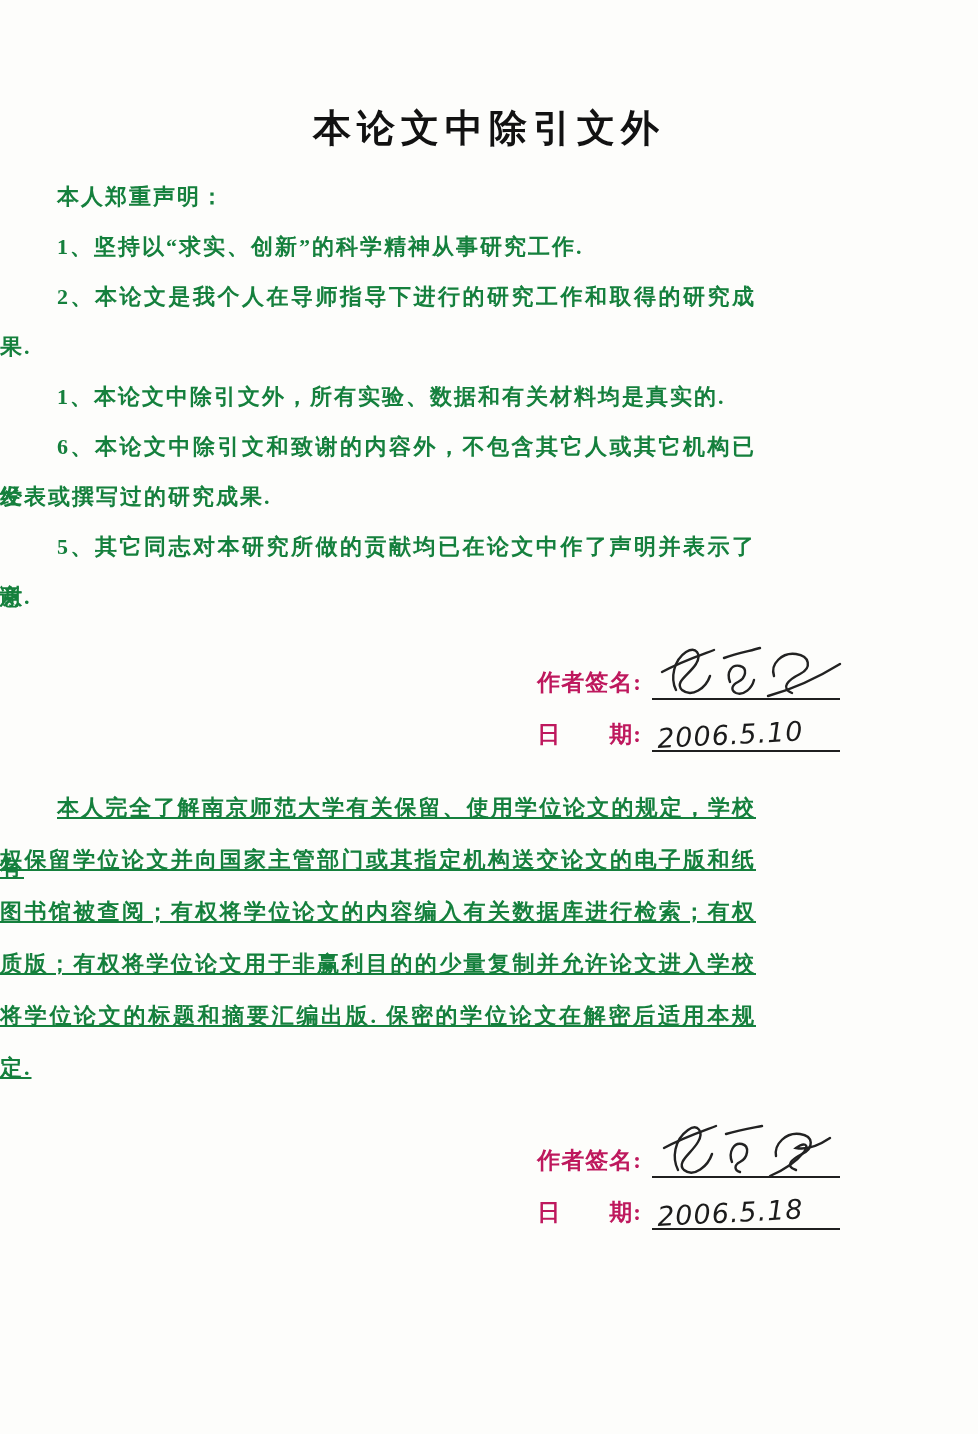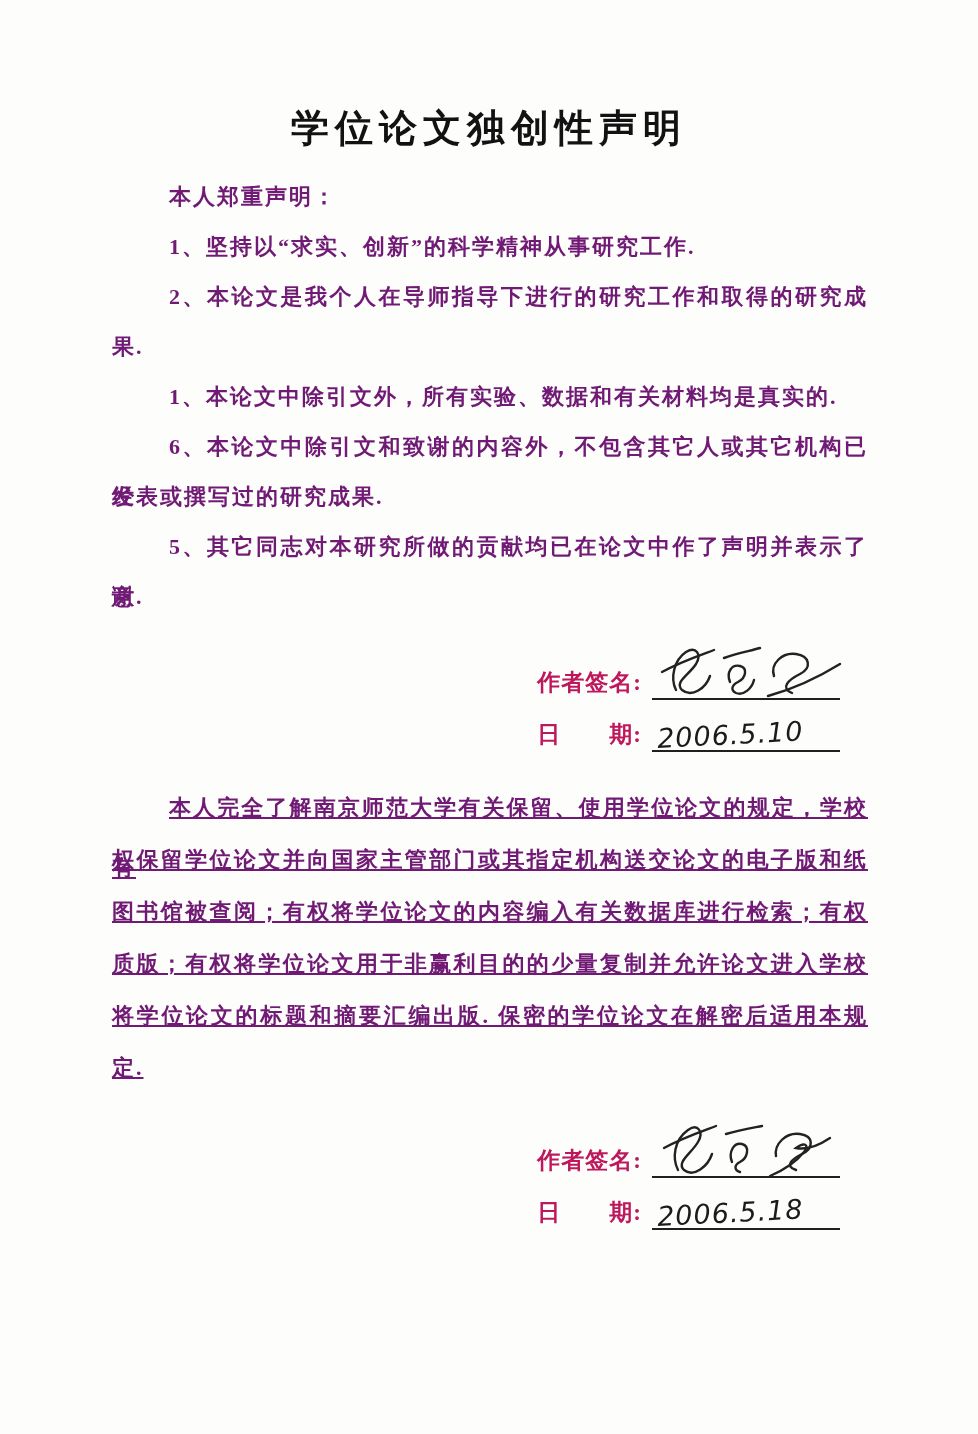--- a/index.html
+++ b/index.html
@@ -22,26 +22,25 @@
     font-size: 38px;
     line-height: 48px;
     letter-spacing: 6px;
     color: #121212;
   }
   .doc-title.first  { margin-top: 104px; }
   .doc-title.second { margin-top: 30px; font-size: 37px; letter-spacing: 3px; }
 
   .body-lines {
     width: 756px;
-    margin-left: 112px;
     font-family: "Liberation Serif", "DejaVu Serif", serif;
     font-weight: 600;
     font-size: 22px;
     letter-spacing: 2px;
-    color: #701a75;
+    color: #15803d;
   }
   .sec1 { margin-top: 20px; }
   .sec1 .line { height: 50px; line-height: 50px; }
   .sec2 { margin-top: 26px; }
   .sec2 .line { height: 52px; line-height: 60px; text-decoration: underline; }
 
   .line { white-space: nowrap; overflow: visible; }
   .line.indent { text-indent: 57px; }
   .line.full {
     white-space: normal;
@@ -94,21 +93,21 @@
     transform: rotate(-3deg);
     transform-origin: left bottom;
     color: #1b1b1b;
   }
 </style>
 </head>
 <body>
 
 <div class="page">
 
-  <div class="doc-title first">学位论文独创性声明</div>
+  <div class="doc-title first">本论文中除引文外</div>
 
   <div class="body-lines sec1">
     <div class="line indent">本人郑重声明：</div>
     <div class="line indent">1、坚持以“求实、创新”的科学精神从事研究工作.</div>
     <div class="line indent full">2、本论文是我个人在导师指导下进行的研究工作和取得的研究成</div>
     <div class="line">果.</div>
     <div class="line indent">1、本论文中除引文外，所有实验、数据和有关材料均是真实的.</div>
     <div class="line indent full">6、本论文中除引文和致谢的内容外，不包含其它人或其它机构已经</div>
     <div class="line">发表或撰写过的研究成果.</div>
     <div class="line indent full">5、其它同志对本研究所做的贡献均已在论文中作了声明并表示了谢</div>

